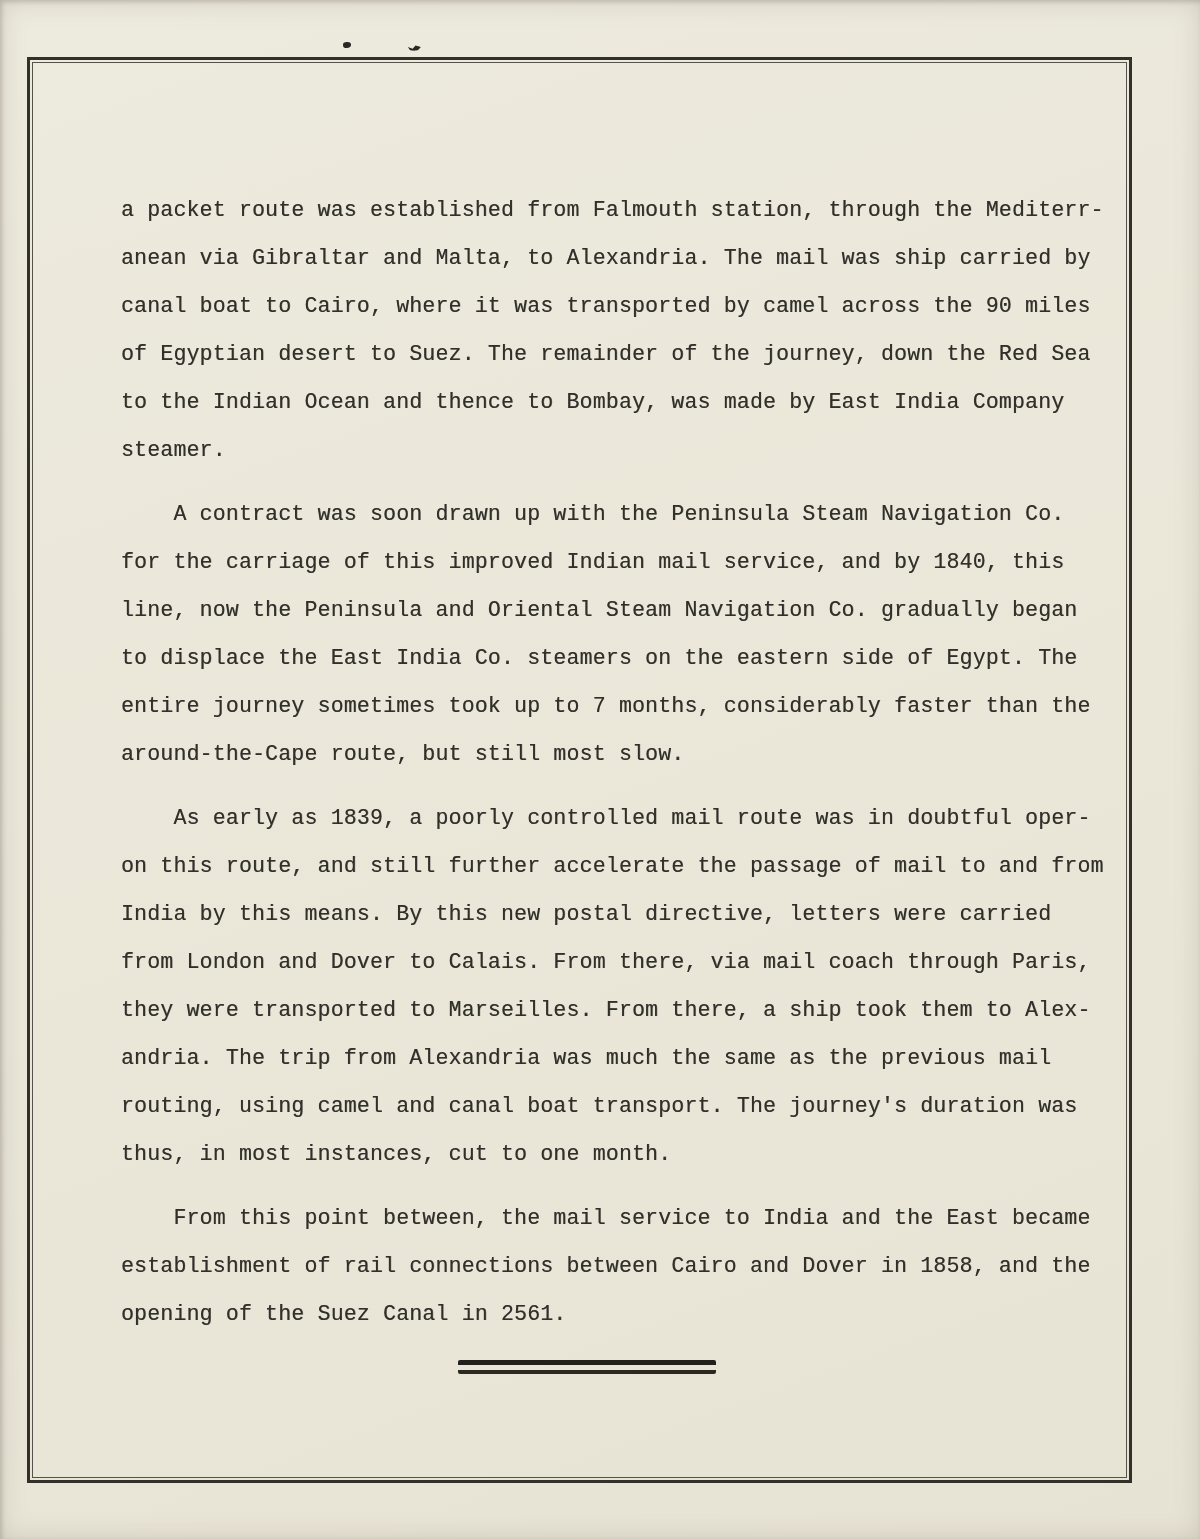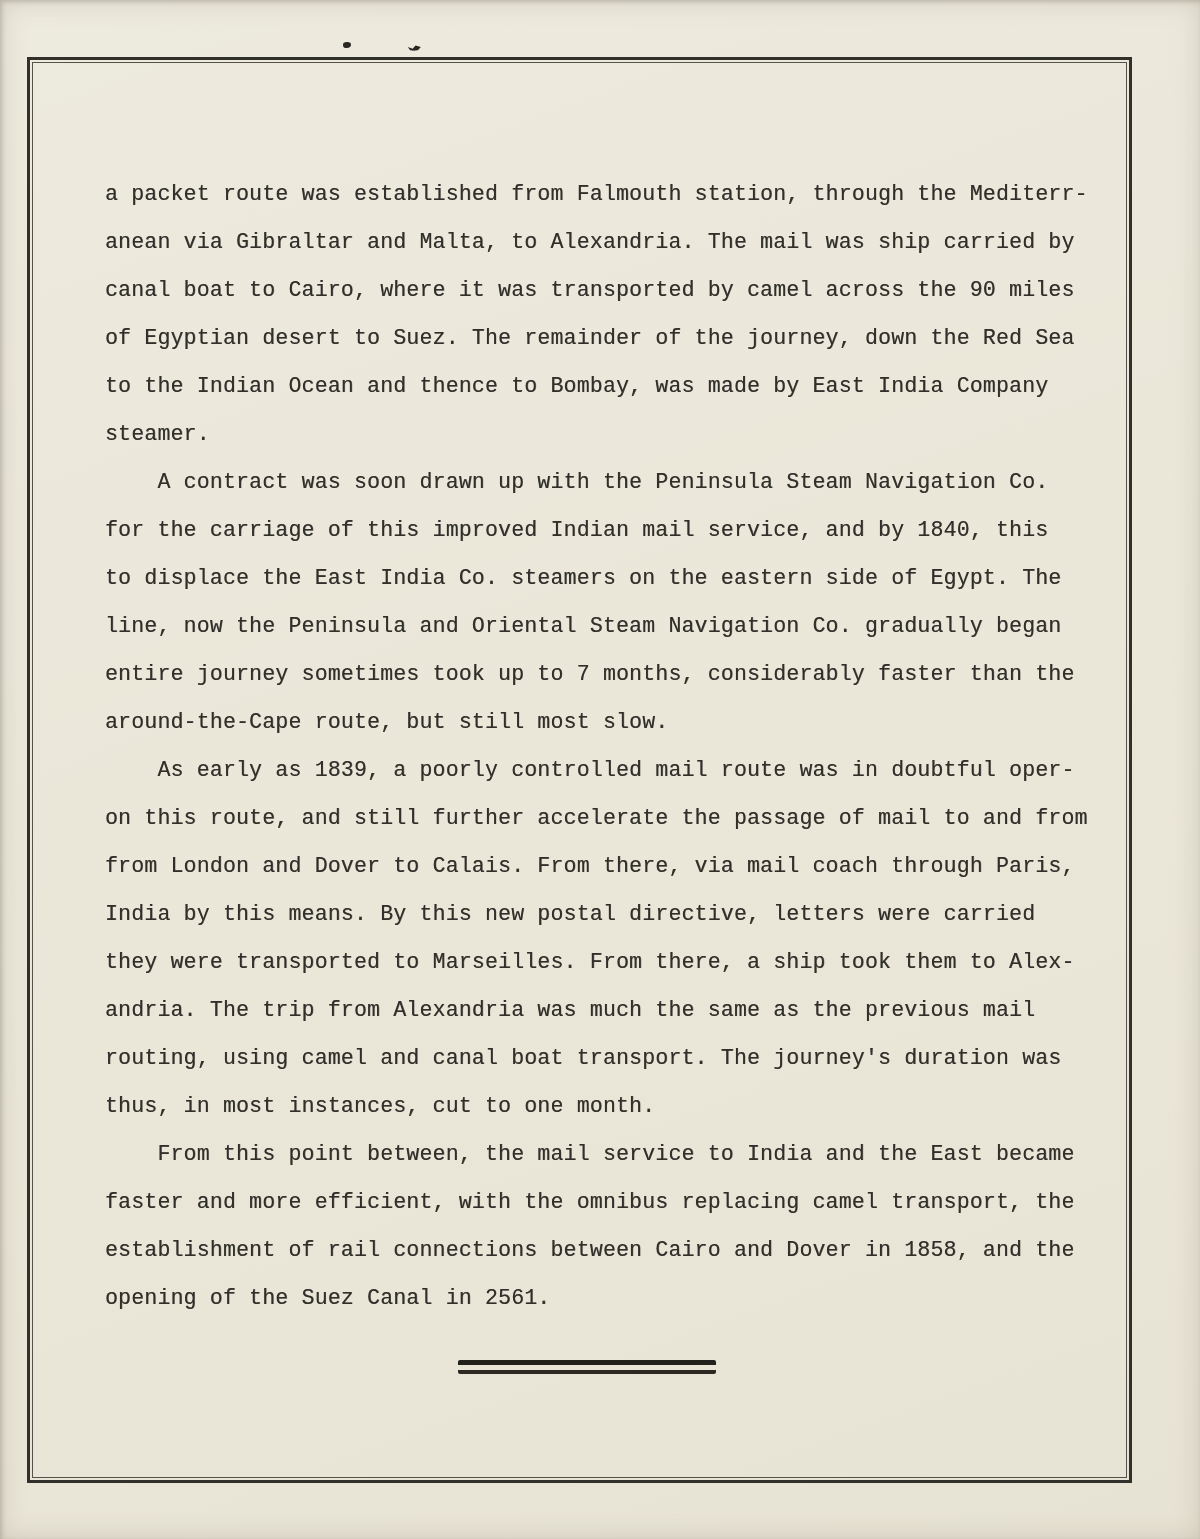--- a/index.html
+++ b/index.html
@@ -42,21 +42,21 @@
     position: absolute;
     left: 105px;
     top: 170px;
     width: 1000px;
     color: #312f2a;
     font-size: 21.5px;
     letter-spacing: 0.2px;
     text-shadow: 0.4px 0.4px 0.6px rgba(49, 47, 42, 0.55);
   }
   .paragraph {
-    margin: 0;
+    margin: 16px;
   }
   .text-line {
     white-space: pre;
     height: 48px;
     line-height: 48px;
   }
   
   .end-divider {
     position: absolute;
     left: 458px;
@@ -108,36 +108,35 @@
       <div class="text-line">a packet route was established from Falmouth station, through the Mediterr-</div>
       <div class="text-line">anean via Gibraltar and Malta, to Alexandria. The mail was ship carried by</div>
       <div class="text-line">canal boat to Cairo, where it was transported by camel across the 90 miles</div>
       <div class="text-line">of Egyptian desert to Suez. The remainder of the journey, down the Red Sea</div>
       <div class="text-line">to the Indian Ocean and thence to Bombay, was made by East India Company</div>
       <div class="text-line">steamer.</div>
     </div>
     <div class="paragraph">
       <div class="text-line">    A contract was soon drawn up with the Peninsula Steam Navigation Co.</div>
       <div class="text-line">for the carriage of this improved Indian mail service, and by 1840, this</div>
+      <div class="text-line">line, now the Peninsula and Oriental Steam Navigation Co. gradually began</div>
       <div class="text-line">to displace the East India Co. steamers on the eastern side of Egypt. The</div>
-      <div class="text-line">line, now the Peninsula and Oriental Steam Navigation Co. gradually began</div>
       <div class="text-line">entire journey sometimes took up to 7 months, considerably faster than the</div>
       <div class="text-line">around-the-Cape route, but still most slow.</div>
     </div>
     <div class="paragraph">
       <div class="text-line">    As early as 1839, a poorly controlled mail route was in doubtful oper-</div>
       <div class="text-line">on this route, and still further accelerate the passage of mail to and from</div>
+      <div class="text-line">India by this means. By this new postal directive, letters were carried</div>
       <div class="text-line">from London and Dover to Calais. From there, via mail coach through Paris,</div>
-      <div class="text-line">India by this means. By this new postal directive, letters were carried</div>
       <div class="text-line">they were transported to Marseilles. From there, a ship took them to Alex-</div>
       <div class="text-line">andria. The trip from Alexandria was much the same as the previous mail</div>
       <div class="text-line">routing, using camel and canal boat transport. The journey's duration was</div>
       <div class="text-line">thus, in most instances, cut to one month.</div>
     </div>
     <div class="paragraph">
       <div class="text-line">    From this point between, the mail service to India and the East became</div>
-      <div class="text-line">faster and more efficient, with the omnibus replacing camel transport, the</div>
       <div class="text-line">establishment of rail connections between Cairo and Dover in 1858, and the</div>
       <div class="text-line">opening of the Suez Canal in 2561.</div>
     </div>
   </div>
 
 <div class="end-divider"></div>
 
 </body></html>

